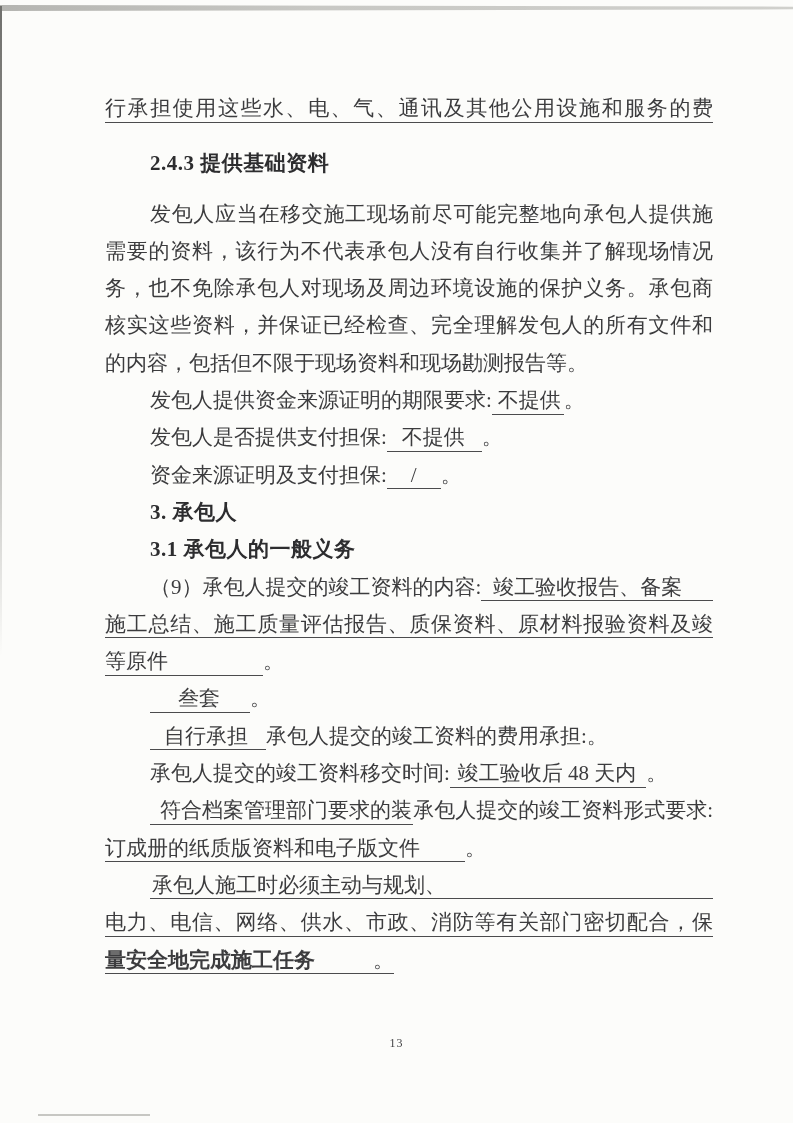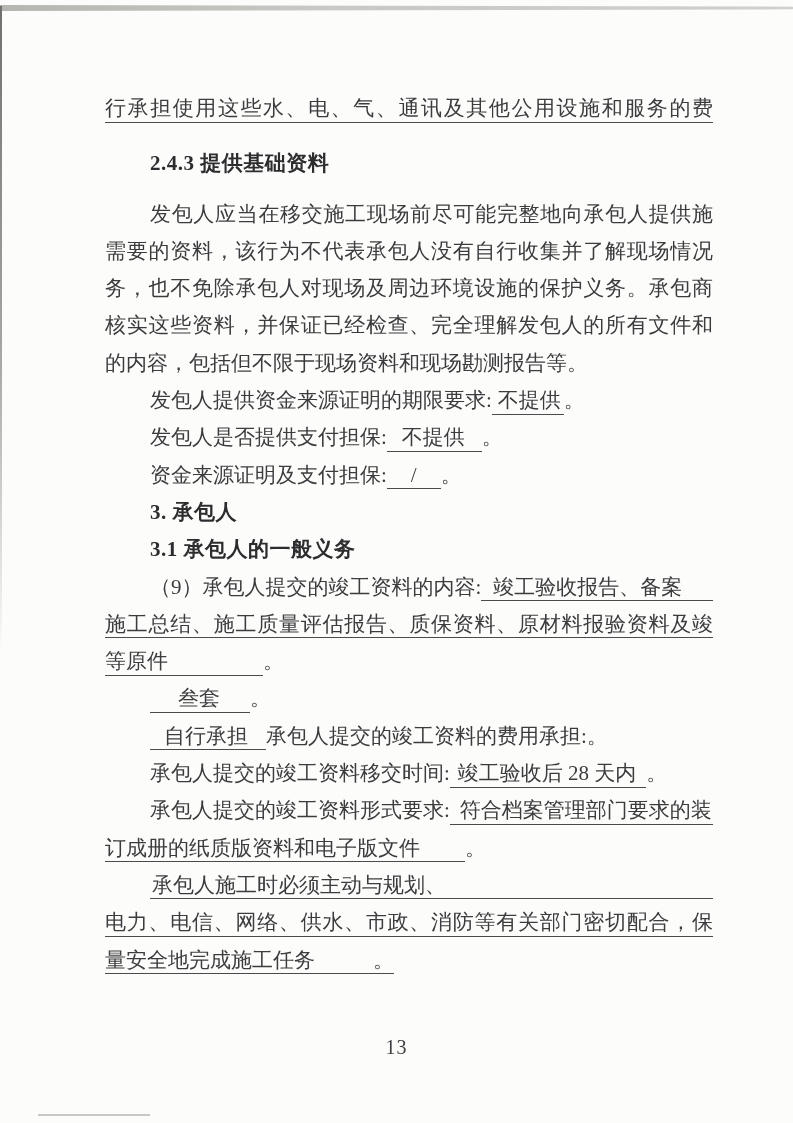--- a/index.html
+++ b/index.html
@@ -38,21 +38,21 @@
   .seg {
     display:block; height:31.5px; line-height:37.3px;
     white-space:pre; box-sizing:content-box;
   }
   .seg.u { border-bottom:1.6px solid #4b4b4d; }
   .seg.fill { flex:1 1 auto; white-space:normal; overflow:hidden; }
   .seg.just { text-align:justify; text-align-last:justify; white-space:normal; }
   .line.heading .seg { font-weight:700; color:#2d2d2f; letter-spacing:0.5px; }
   .pagenum {
     position:absolute; top:1036px; left:0; width:100%;
-    text-align:center; font-size:20px; color:#3f3f41; letter-spacing:1px;
+    text-align:center; font-size:12px; color:#3f3f41; letter-spacing:1px;
   }
 </style>
 </head>
 <body>
 
 <div class="page">
   <div class="scan-top"></div>
   <div class="scan-left"></div>
   <div class="scan-bottom"></div>
   <div class="doc">
@@ -113,36 +113,36 @@
         <span class="seg u" style="padding-left: 28px; padding-right: 30px;">叁套</span>
         <span class="seg">。</span>
       </div>
       <div class="line indent">
         <span class="seg u" style="padding-left: 14px; padding-right: 18px;">自行承担</span>
         <span class="seg">承包人提交的竣工资料的费用承担:</span>
         <span class="seg">。</span>
       </div>
       <div class="line indent">
         <span class="seg">承包人提交的竣工资料移交时间:</span>
-        <span class="seg u" style="padding-left: 8px; padding-right: 10px;">竣工验收后 28 天内</span>
+        <span class="seg u" style="padding-left: 8px; padding-right: 10px;">竣工验收后 48 天内</span>
         <span class="seg">。</span>
       </div>
       <div class="line indent">
+        <span class="seg u fill" style="padding-left: 10px;">符合档案管理部门要求的装</span>
         <span class="seg">承包人提交的竣工资料形式要求:</span>
-        <span class="seg u fill" style="padding-left: 10px;">符合档案管理部门要求的装</span>
       </div>
       <div class="line">
         <span class="seg u" style="padding-right: 45px;">订成册的纸质版资料和电子版文件</span>
         <span class="seg">。</span>
       </div>
       <div class="line indent">
         <span class="seg u fill" style="padding-left: 2px;">承包人施工时必须主动与规划、</span>
       </div>
       <div class="line">
         <span class="seg u fill just">电力、电信、网络、供水、市政、消防等有关部门密切配合，保质保</span>
       </div>
       <div class="line">
-        <span class="seg u" style="padding-right: 58px;">量安全地完成施工任务</span>
+        <span class="seg u" style="padding-right: 58px; font-weight: bold;">量安全地完成施工任务</span>
         <span class="seg u">。</span>
       </div>
     </div>
   <div class="pagenum">13</div>
 </div>
 
 </body></html>

